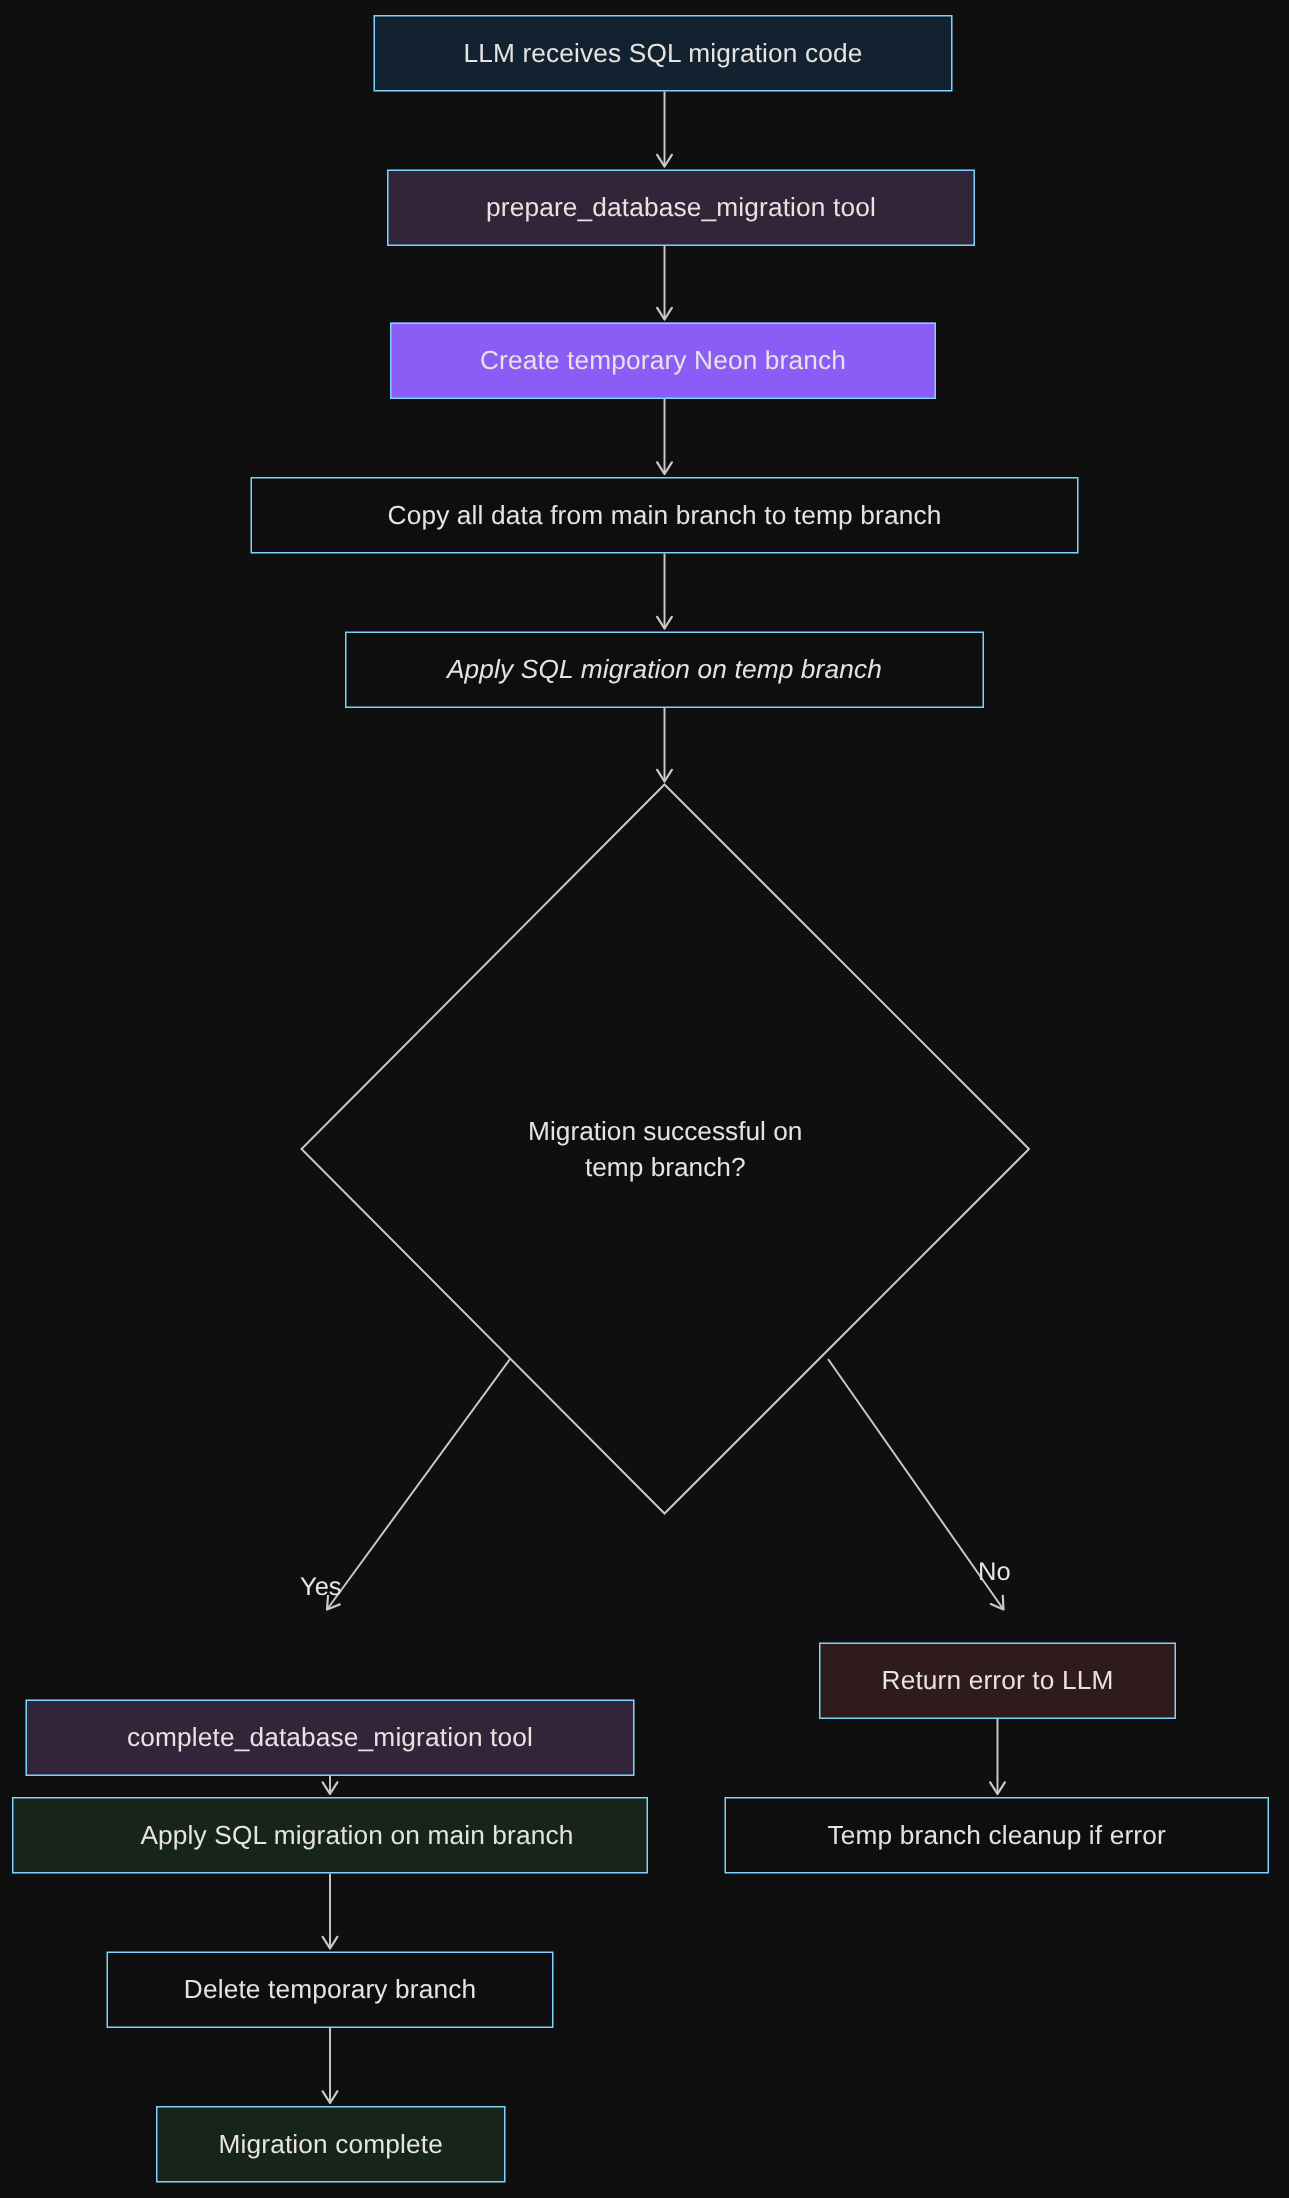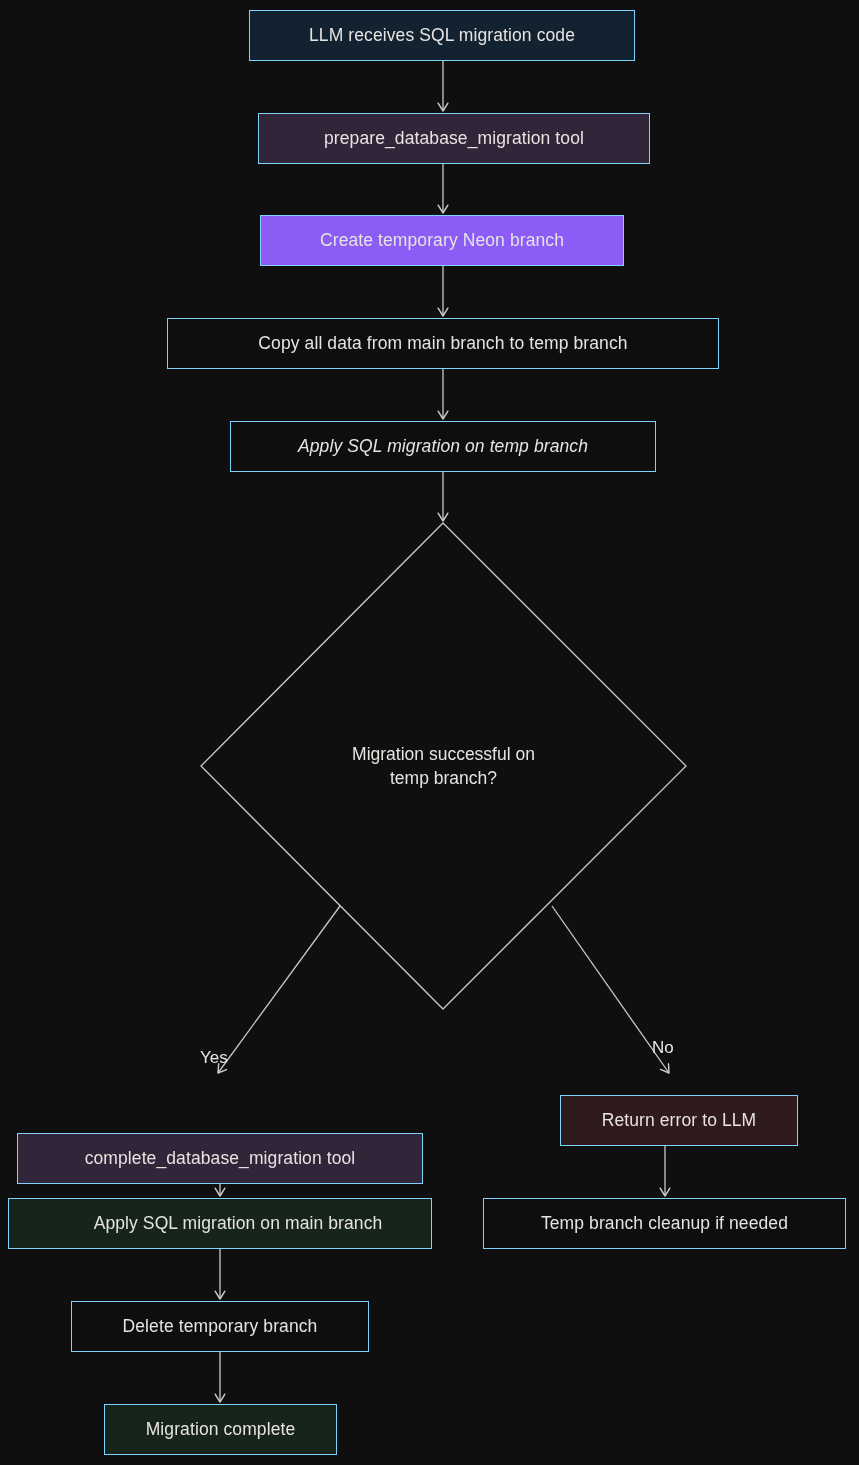--- a/index.html
+++ b/index.html
@@ -147,21 +147,21 @@
   </div>
 
   <div class="node node-fill-plain" style="left:71px; top:1301px; width:298px; height:51px;">
     <span>Delete temporary branch</span>
   </div>
 
   <div class="node node-fill-green" style="left:104px; top:1404px; width:233px; height:51px;">
     <span>Migration complete</span>
   </div>
 
-  <div class="node node-fill-red" style="left:546px; top:1095px; width:238px; height:51px;margin-left:14px;">
+  <div class="node node-fill-red" style="left:546px; top:1095px; width:238px; height:51px;">
     <span>Return error to LLM</span>
   </div>
 
   <div class="node node-fill-plain" style="left:483px; top:1198px; width:363px; height:51px;">
-    <span>Temp branch cleanup if needed</span>
+    <span>Temp branch cleanup if error</span>
   </div>
 
 </div>
 
 </body></html>

